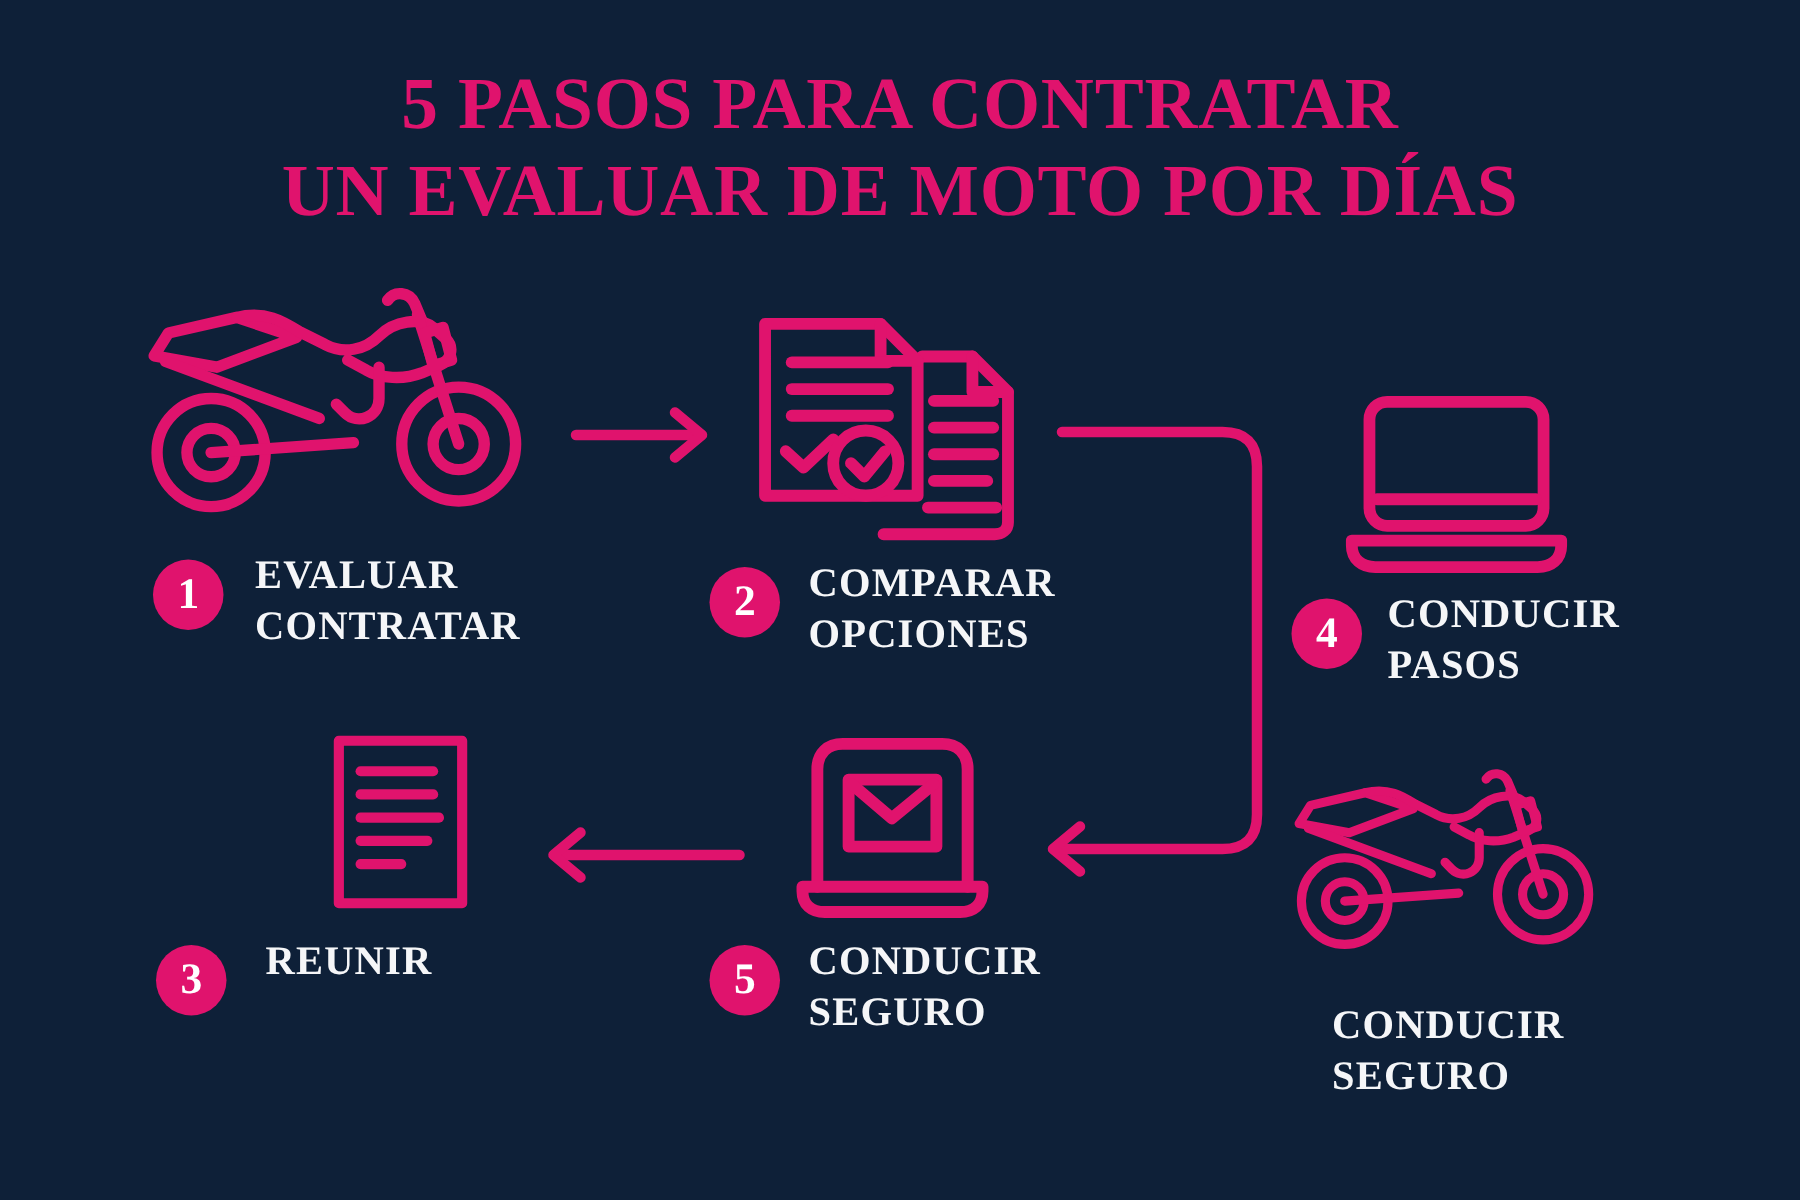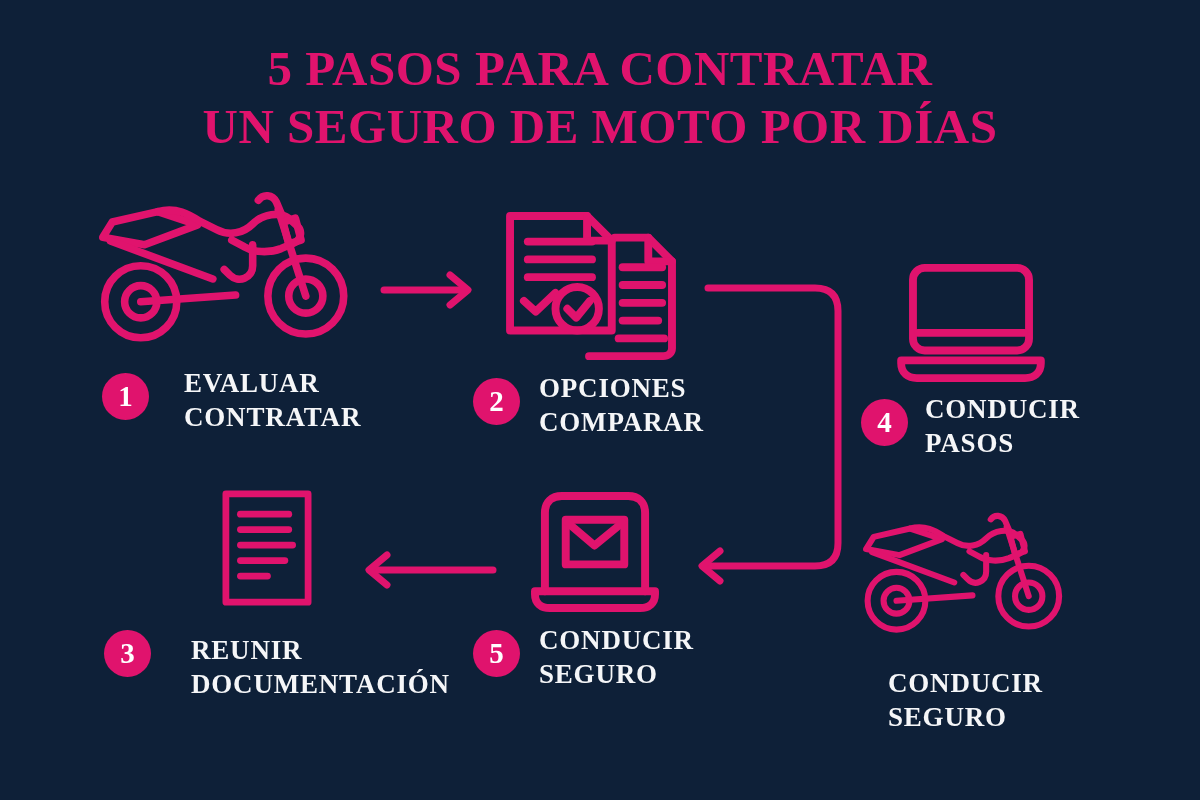--- a/index.html
+++ b/index.html
@@ -38,21 +38,21 @@
   .sw8 *{stroke-width:8;}
   .sw7 *{stroke-width:7;}
 </style>
 </head>
 <body>
 
 <div class="canvas">
 
   <div class="abs title">
     <span>5 PASOS PARA CONTRATAR</span>
-    <span>UN SEGURO DE MOTO POR DÍAS</span>
+    <span>UN EVALUAR DE MOTO POR DÍAS</span>
   </div>
 
   <svg class="abs ic sw8" style="left:95px;top:186px;" width="285" height="166" viewBox="0 0 300 175">
     <circle cx="48" cy="122" r="38"></circle>
     <circle cx="48" cy="122" r="17"></circle>
     <circle cx="222" cy="116" r="40"></circle>
     <circle cx="222" cy="116" r="18"></circle>
     <path d="M8,54 L18,38 L66,27 L108,41 L52,62 Z"></path>
     <path d="M16,58 L124,98"></path>
     <path d="M66,27 C86,22 99,30 110,37 L128,46 C141,53 156,50 166,40 C177,29 195,27 204,34 L213,42 C219,48 217,57 208,61 L196,66 C183,71 167,70 157,64 L144,57"></path>
@@ -93,31 +93,31 @@
 
   <svg class="abs ic sw8" style="left:897px;top:262px;" width="148" height="120" viewBox="0 0 150 122">
     <rect x="16" y="6" width="118" height="84" rx="12"></rect>
     <path d="M21,72 L129,72"></path>
     <path d="M4,100 L146,100 L146,103 C146,113 139,118 130,118 L20,118 C11,118 4,113 4,103 Z"></path>
   </svg>
 
   <div class="abs badge" style="left:102px;top:373px;">
     <span>1</span>
   </div>
-  <div class="abs step-label" style="left:184px;top:366px;">
+  <div class="abs step-label" style="left:170px;top:366px;">
     <span>EVALUAR</span>
     <span>CONTRATAR</span>
   </div>
 
   <div class="abs badge" style="left:473px;top:378px;">
     <span>2</span>
   </div>
   <div class="abs step-label" style="left:539px;top:371px;">
+    <span>COMPARAR</span>
     <span>OPCIONES</span>
-    <span>COMPARAR</span>
   </div>
 
   <div class="abs badge" style="left:861px;top:399px;">
     <span>4</span>
   </div>
   <div class="abs step-label" style="left:925px;top:392px;">
     <span>CONDUCIR</span>
     <span>PASOS</span>
   </div>
 
@@ -138,23 +138,22 @@
   <svg class="abs ic sw8" style="left:528px;top:489px;" width="134" height="124" viewBox="0 0 135 125">
     <path d="M17,103 L17,24 C17,13 24,7 34,7 L101,7 C111,7 118,13 118,24 L118,103"></path>
     <path d="M7,103 L128,103 L128,106 C128,115 122,120 113,120 L22,120 C13,120 7,115 7,106 Z"></path>
     <rect x="38" y="31" width="59" height="45"></rect>
     <path d="M40,34 L67,57 L95,34"></path>
   </svg>
 
   <div class="abs badge" style="left:104px;top:630px;">
     <span>3</span>
   </div>
-  <div class="abs step-label" style="left:191px;top:623px;margin-top:10px;">
+  <div class="abs step-label" style="left:177px;top:623px;">
     <span>REUNIR</span>
-    <span>DOCUMENTACIÓN</span>
   </div>
 
   <div class="abs badge" style="left:473px;top:630px;">
     <span>5</span>
   </div>
   <div class="abs step-label" style="left:539px;top:623px;">
     <span>CONDUCIR</span>
     <span>SEGURO</span>
   </div>
 

